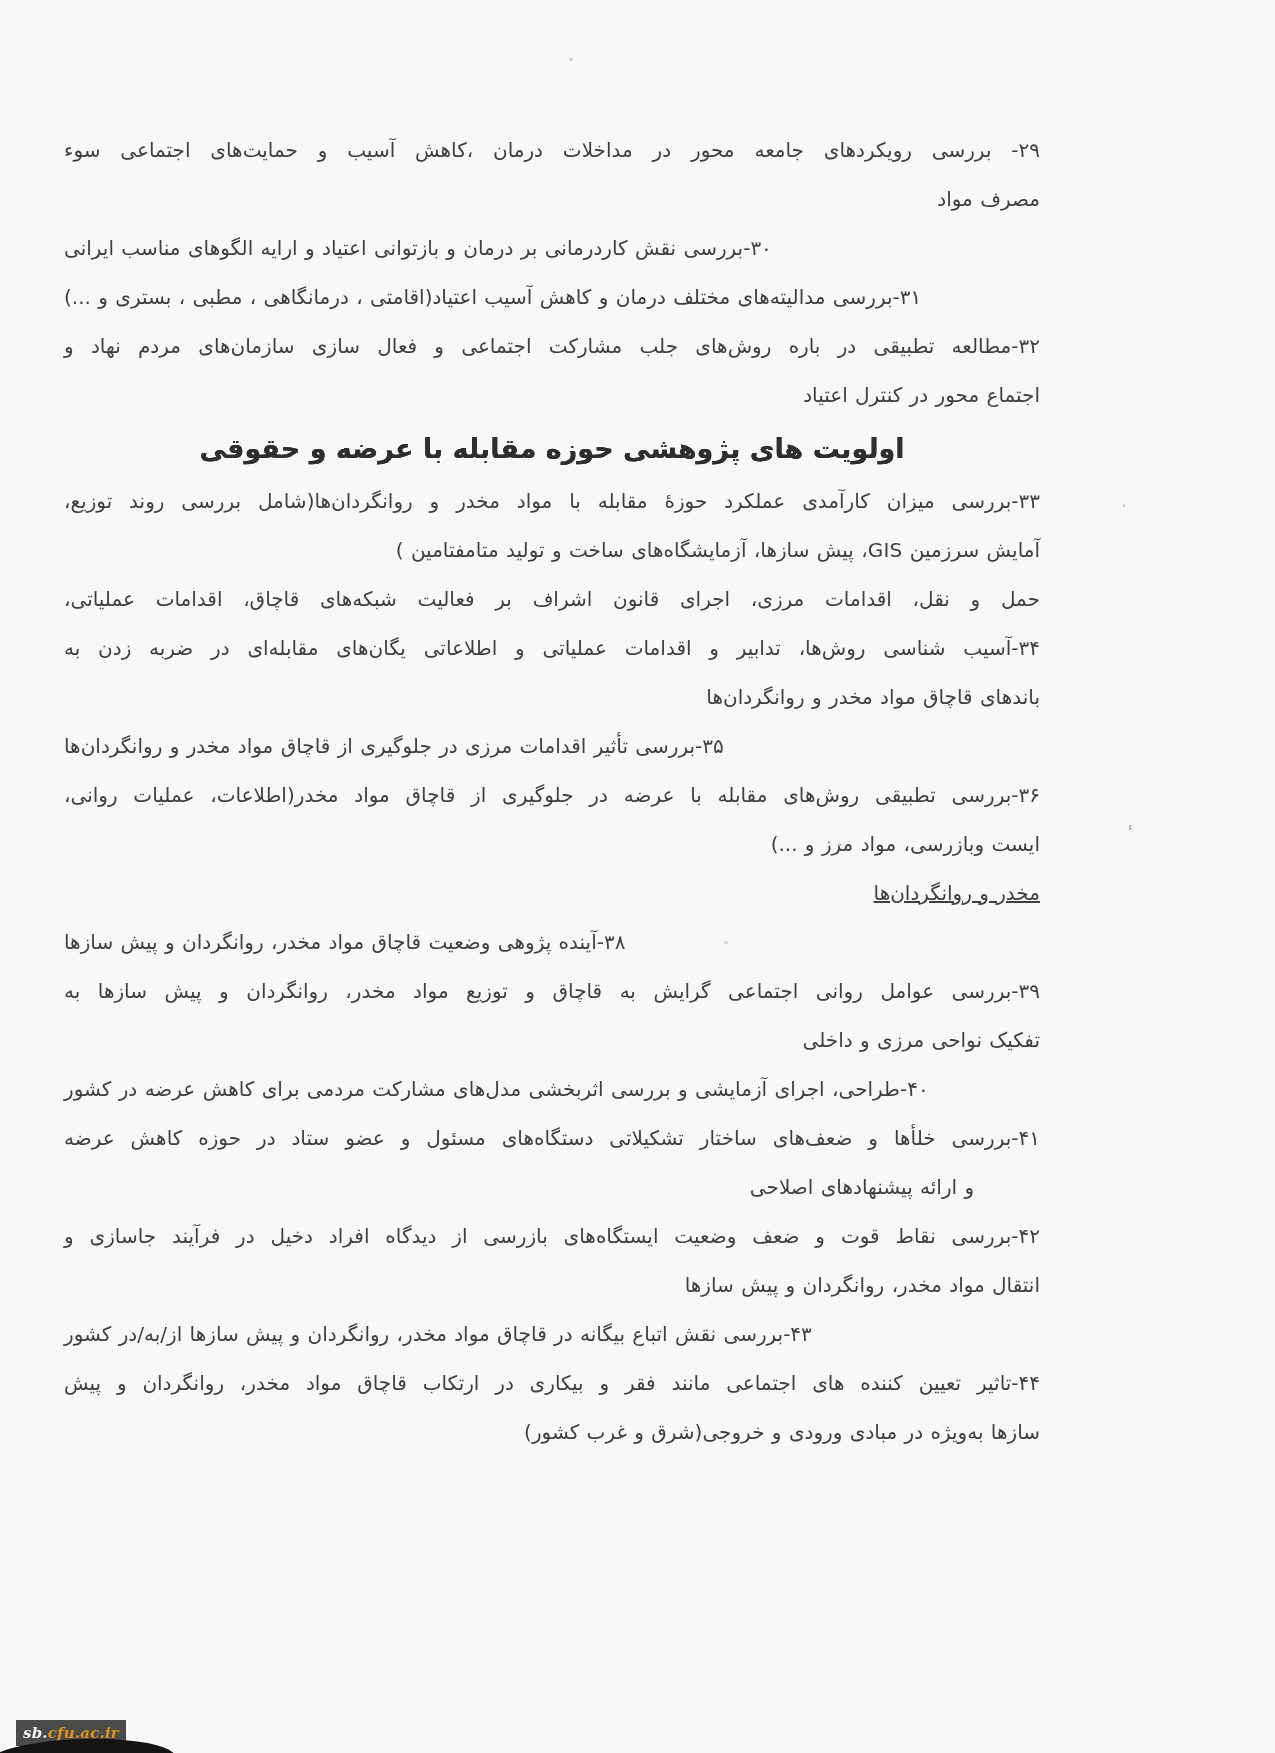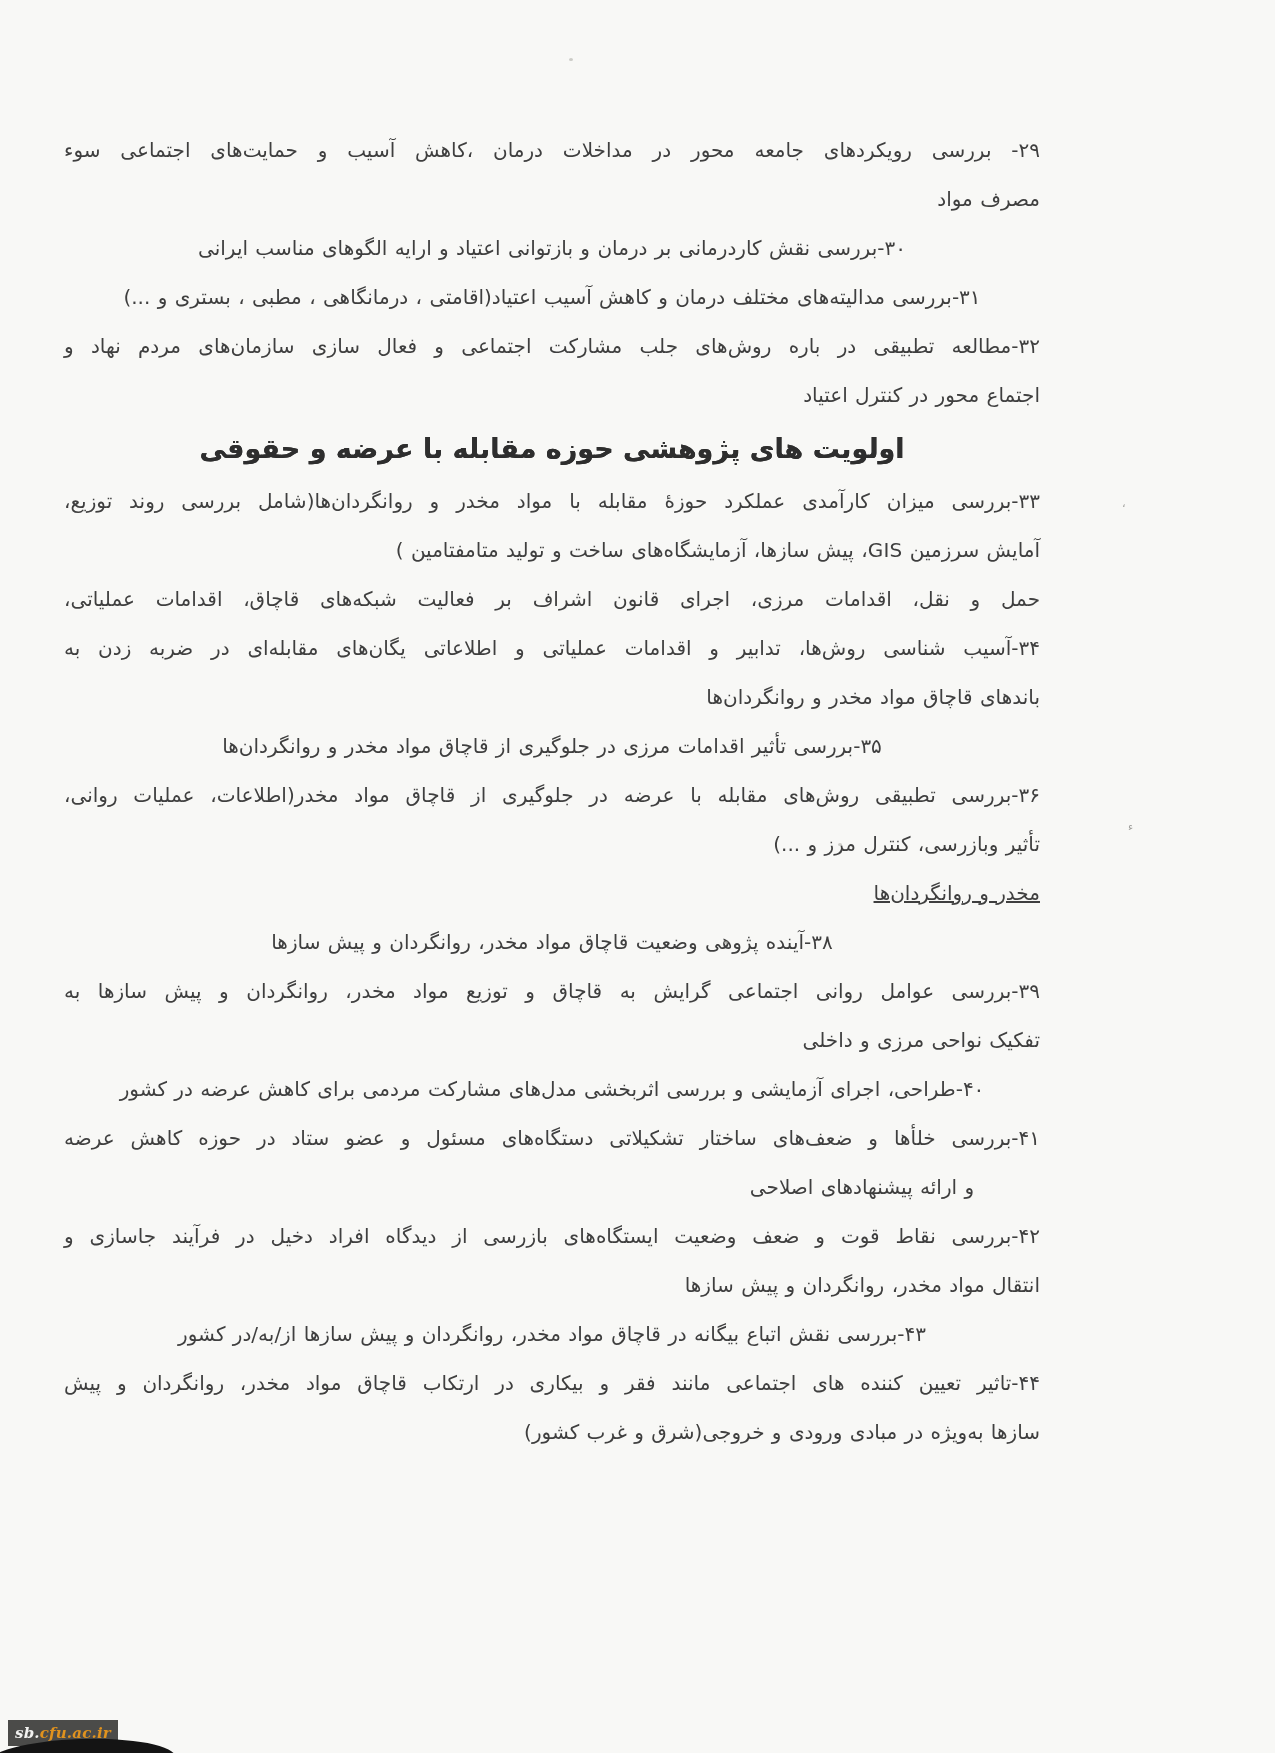--- a/index.html
+++ b/index.html
@@ -37,21 +37,21 @@
     white-space:nowrap;
   }
   
   .ln.j{
     white-space:normal;
     text-align:justify;
     text-align-last:justify;
     -moz-text-align-last:justify;
   }
   
-  .ln.r{ text-align:center; }
+  .ln.r{ text-align:left; }
   
   .ln.c{ text-align:right; }
   .heading{
     direction:rtl;
     text-align:center;
     font-size:27px;
     font-weight:bold;
     color:var(--ink-bold);
     line-height:54px;
     min-height:54px;
@@ -69,21 +69,21 @@
   }
   .dot{
     position:absolute;
     background:#b9b9b4;
     border-radius:50%;
     opacity:.7;
   }
   
   .badge{
     position:absolute;
-    left:8px;bottom:7px;
+    left:16px;bottom:7px;
     width:110px;height:26px;
     background:var(--badge-bg);
     display:flex;align-items:center;justify-content:center;
     font-family:"DejaVu Serif",serif;
     font-style:italic;
     font-weight:bold;
     font-size:15px;
     letter-spacing:0.2px;
   }
   .badge .pre{color:var(--badge-prefix);}
@@ -118,21 +118,21 @@
   <div class="ln j">۳۳-بررسی میزان کارآمدی عملکرد حوزهٔ مقابله با مواد مخدر و روانگردان‌ها(شامل بررسی روند توزیع،</div>
   <div class="ln c" style="padding-left:450px;">آمایش سرزمین GIS، پیش سازها، آزمایشگاه‌های ساخت و تولید متامفتامین )</div>
   <div class="ln j">حمل و نقل، اقدامات مرزی، اجرای قانون اشراف بر فعالیت شبکه‌های قاچاق، اقدامات عملیاتی،</div>
 
   <div class="ln j">۳۴-آسیب شناسی روش‌ها، تدابیر و اقدامات عملیاتی و اطلاعاتی یگان‌های مقابله‌ای در ضربه زدن به</div>
   <div class="ln c" style="padding-left:490px;">باندهای قاچاق مواد مخدر و روانگردان‌ها</div>
 
   <div class="ln r">۳۵-بررسی تأثیر اقدامات مرزی در جلوگیری از قاچاق مواد مخدر و روانگردان‌ها</div>
 
   <div class="ln j">۳۶-بررسی تطبیقی روش‌های مقابله با عرضه در جلوگیری از قاچاق مواد مخدر(اطلاعات، عملیات روانی،</div>
-  <div class="ln c" style="padding-left:520px;">تأثیر وبازرسی، کنترل مرز و ...)</div>
+  <div class="ln c" style="padding-left:520px;">ایست وبازرسی، مواد مرز و ...)</div>
 
   <div class="ln c" style="padding-left:520px;text-decoration:underline;">مخدر و روانگردان‌ها</div>
 
   <div class="ln r">۳۸-آینده پژوهی وضعیت قاچاق مواد مخدر، روانگردان و پیش سازها</div>
 
   <div class="ln j">۳۹-بررسی عوامل روانی اجتماعی گرایش به قاچاق و توزیع مواد مخدر، روانگردان و پیش سازها به</div>
   <div class="ln c" style="padding-left:600px;">تفکیک نواحی مرزی و داخلی</div>
 
   <div class="ln r">۴۰-طراحی،  اجرای آزمایشی و بررسی اثربخشی مدل‌های مشارکت مردمی برای کاهش عرضه در کشور</div>
 

